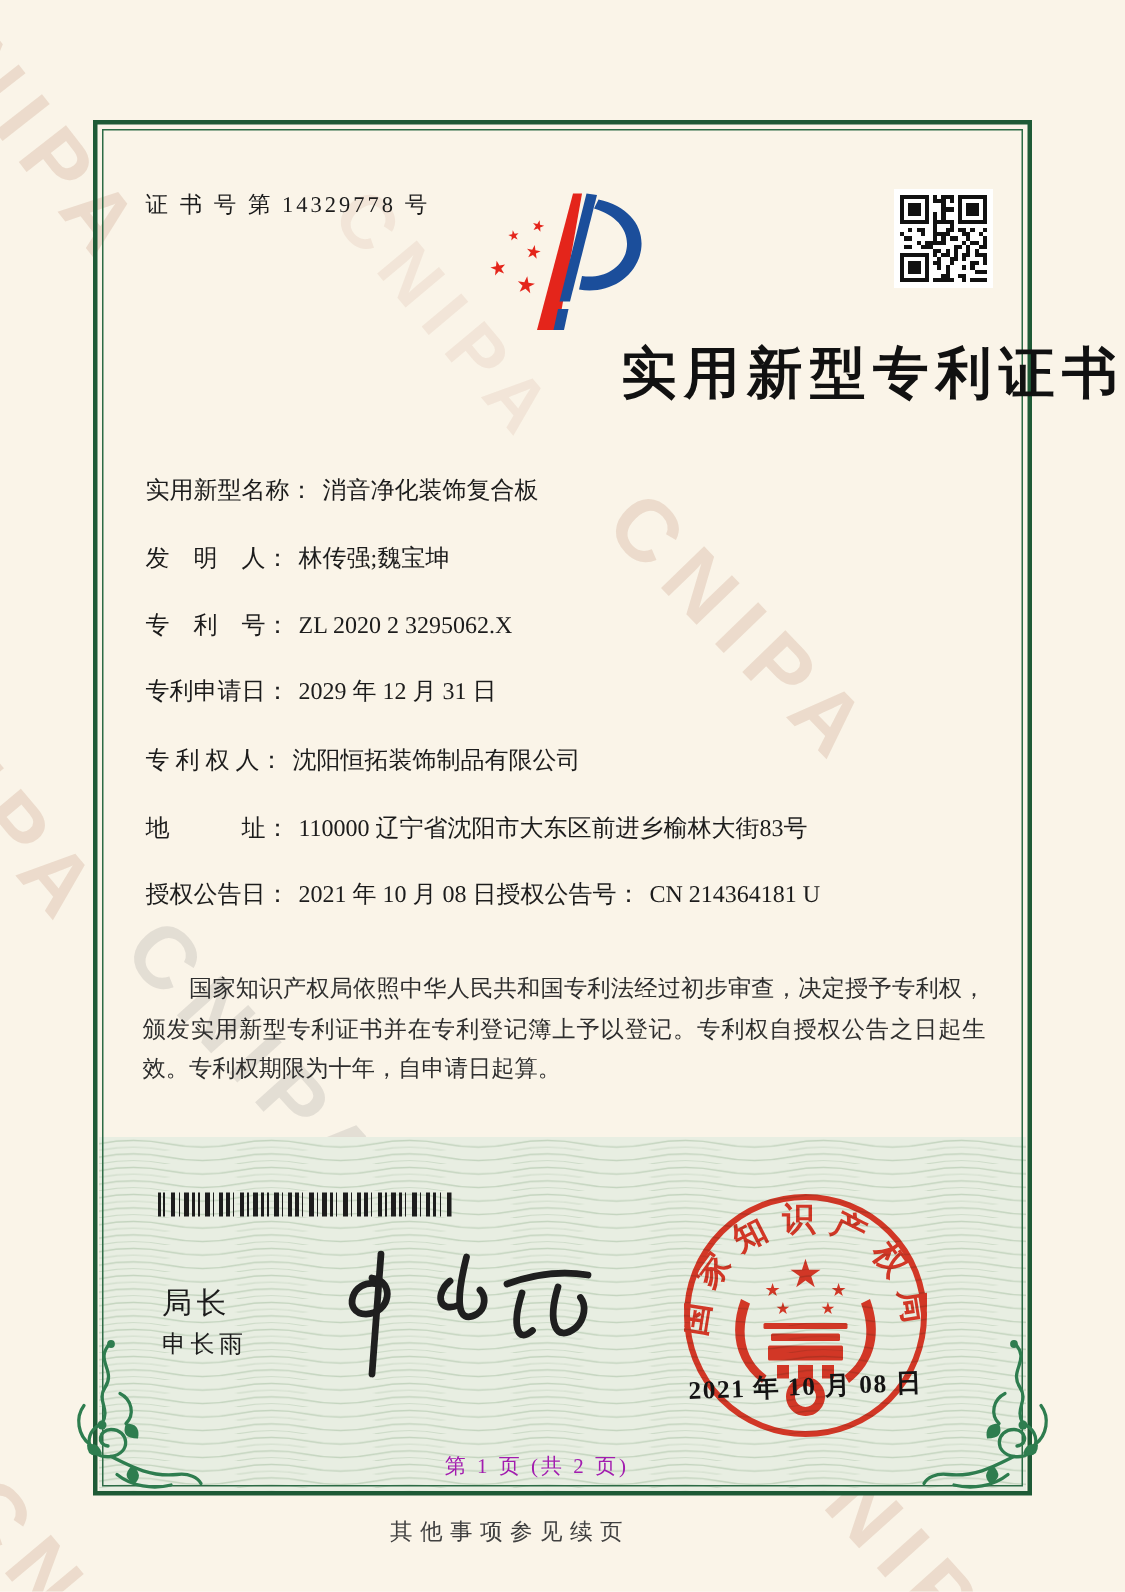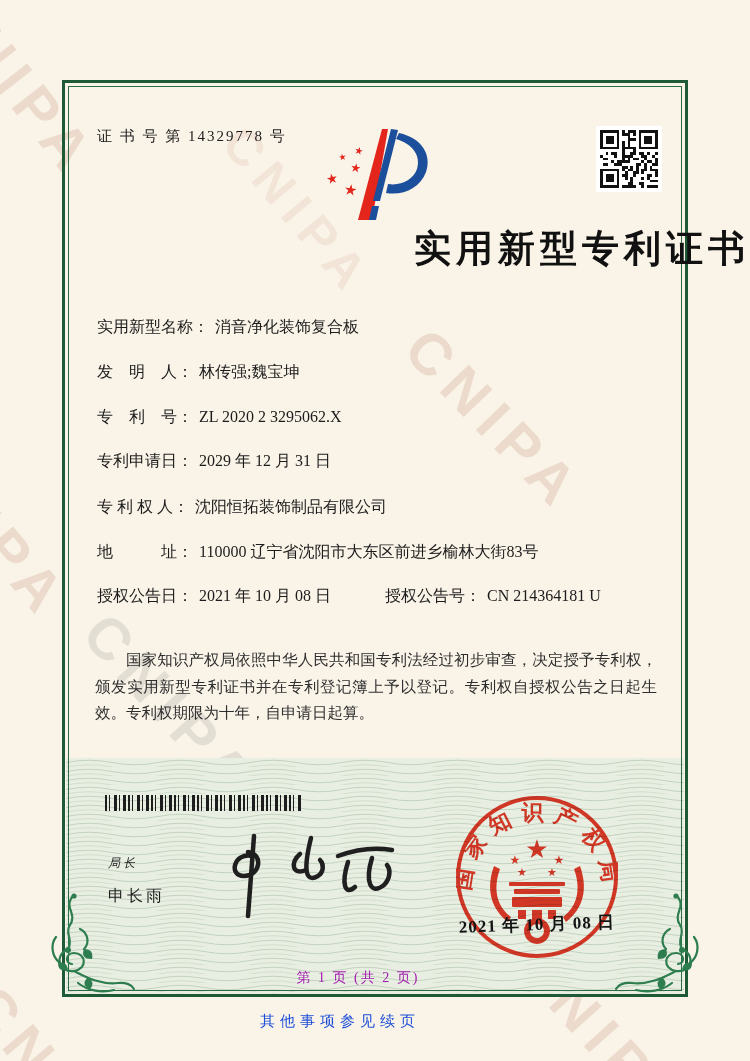--- a/index.html
+++ b/index.html
@@ -37,39 +37,39 @@
   .qr-wrap svg{position:absolute;left:4px;top:4px;}
   .logo{position:absolute;left:318px;top:127px;width:115px;height:98px;}
   .title{
     position:absolute;left:0;top:224px;width:750px;text-align:right;
     font-size:37px;font-weight:bold;letter-spacing:5px;color:#111;
   }
   
   .row{position:absolute;left:97px;font-size:16px;white-space:nowrap;}
   .row .lab{display:inline-block;}
   .row .val{margin-left:6px;margin-top:18px;}
-  .pair2{margin-left:54px;}
+  .pair2{}
   
   .legal{
     position:absolute;left:95px;top:615px;width:562px;
     font-size:15.5px;line-height:26.5px;color:#2e2e2e;text-align:justify;margin-top:32px;
   }
   .legal p{margin:0;text-indent:2em;}
   
   .barcode{
     position:absolute;left:105px;top:795px;width:196px;height:16px;
     background:
       repeating-linear-gradient(90deg,
         #1d1d1d 0 2px, transparent 2px 4px,
         #1d1d1d 4px 5px, transparent 5px 9px,
         #1d1d1d 9px 12px, transparent 12px 14px,
         #1d1d1d 14px 15px, transparent 15px 18px,
         #1d1d1d 18px 21px, transparent 21px 23px);
   }
-  .director-label{position:absolute;left:108px;top:855px;font-size:12px;letter-spacing:3px;font-style:italic;}
+  .director-label{position:absolute;left:108px;top:855px;font-size:20px;letter-spacing:3px;}
   .director-name{position:absolute;left:108px;top:886px;font-size:16px;letter-spacing:3px;}
   .signature{position:absolute;left:212px;top:826px;width:190px;height:100px;}
   
   .seal{
     position:absolute;left:456px;top:796px;width:162px;height:162px;
     mix-blend-mode:multiply;
   }
   .seal-ring{
     position:absolute;inset:0;border:4px solid #e73b2b;border-radius:50%;box-sizing:border-box;
   }
@@ -77,21 +77,21 @@
     position:absolute;left:446px;top:913px;width:182px;text-align:center;
     font-size:17px;font-weight:bold;color:#141414;letter-spacing:1px;
     transform:rotate(-2deg);font-family:"Liberation Serif",serif;
   }
   .page-no{
     position:absolute;left:0;top:969px;width:716px;text-align:center;
     font-size:14px;letter-spacing:2px;color:#a21caf;
   }
   .footer-note{
     position:absolute;left:0;top:1012px;width:680px;text-align:center;
-    font-size:15px;letter-spacing:5px;color:#1d4ed8;
+    font-size:15px;letter-spacing:5px;color:#404040;
   }
   .ornament{position:absolute;width:92px;height:112px;}
   .orn-left{left:44px;top:893px;}
   .orn-right{left:614px;top:893px;transform:scaleX(-1);}
 </style>
 </head>
 <body>
 
 <div class="wm" style="left:-28px;top:-30px;transform:rotate(52deg);">CNIPA</div>
 <div class="wm" style="left:255px;top:115px;transform:rotate(50deg);font-size:50px;color:rgba(213,178,158,0.22);">CNIPA</div>

